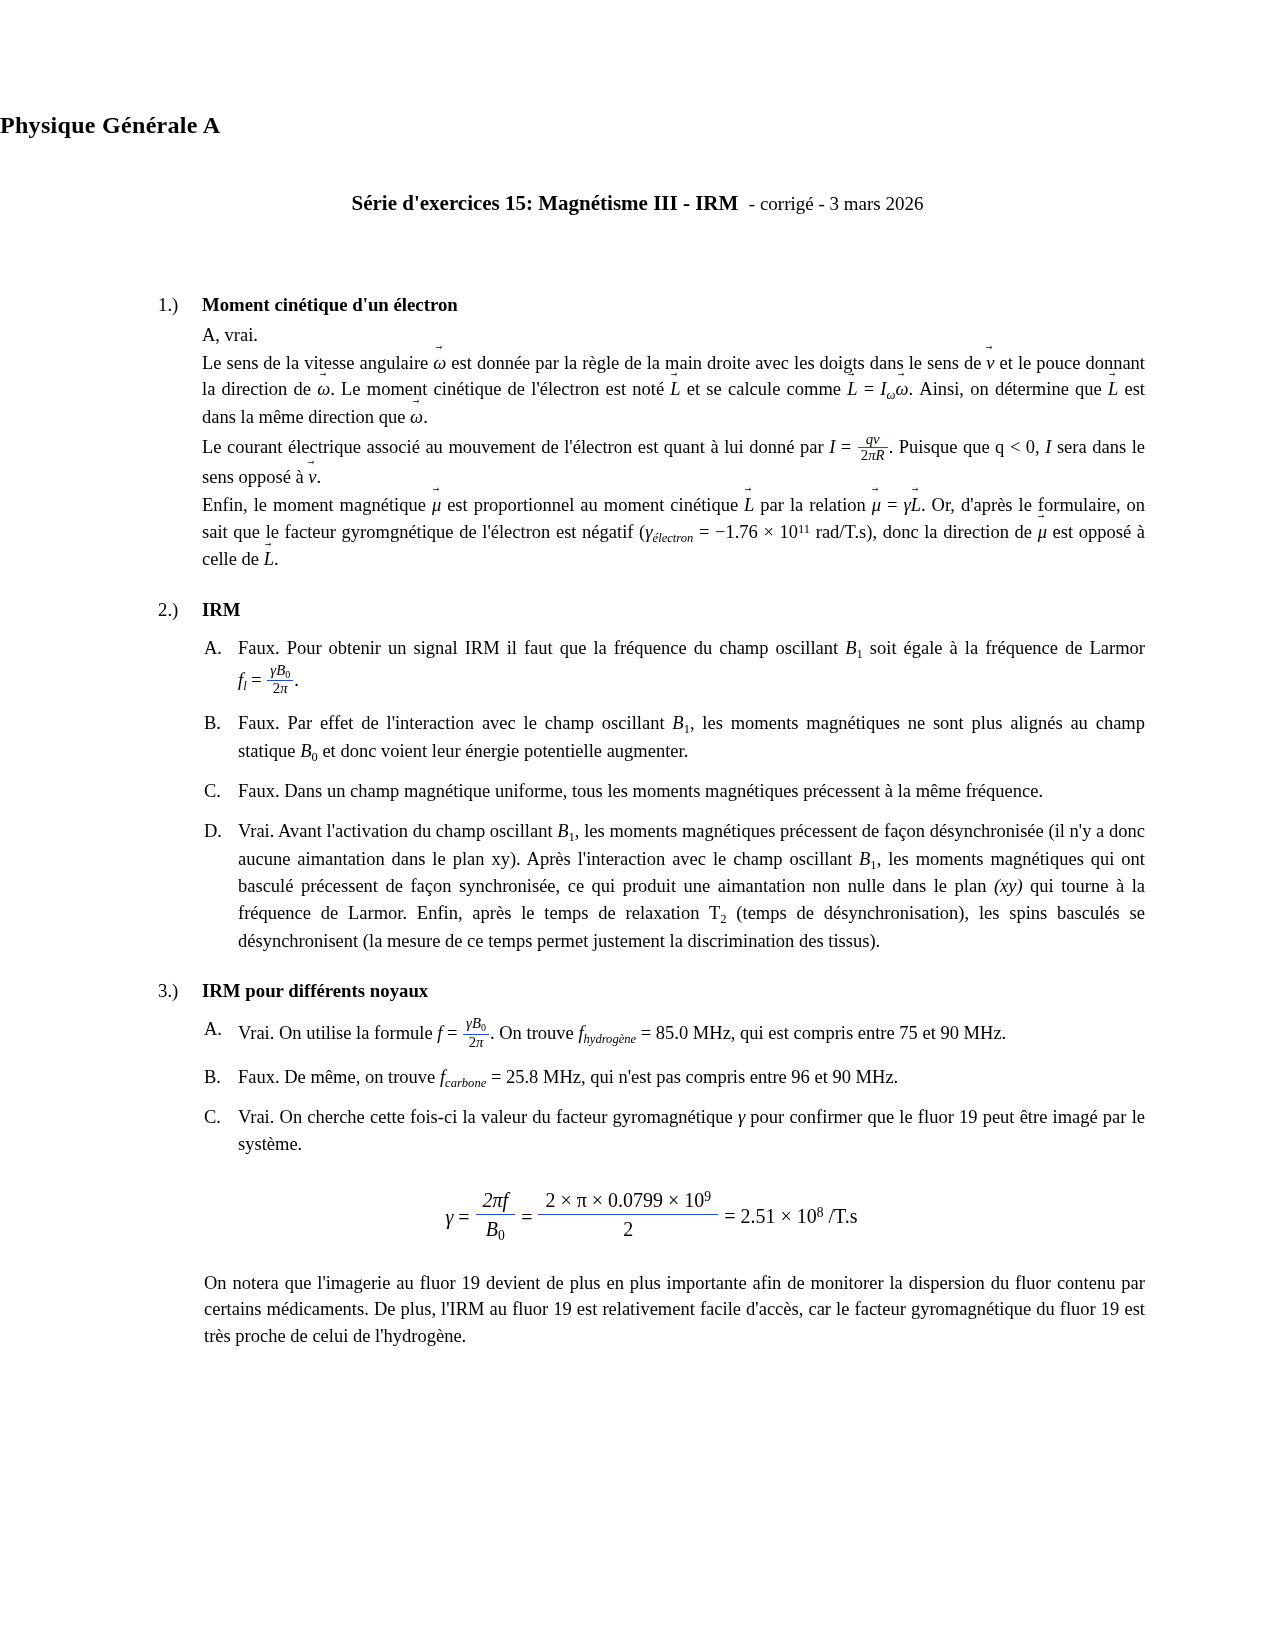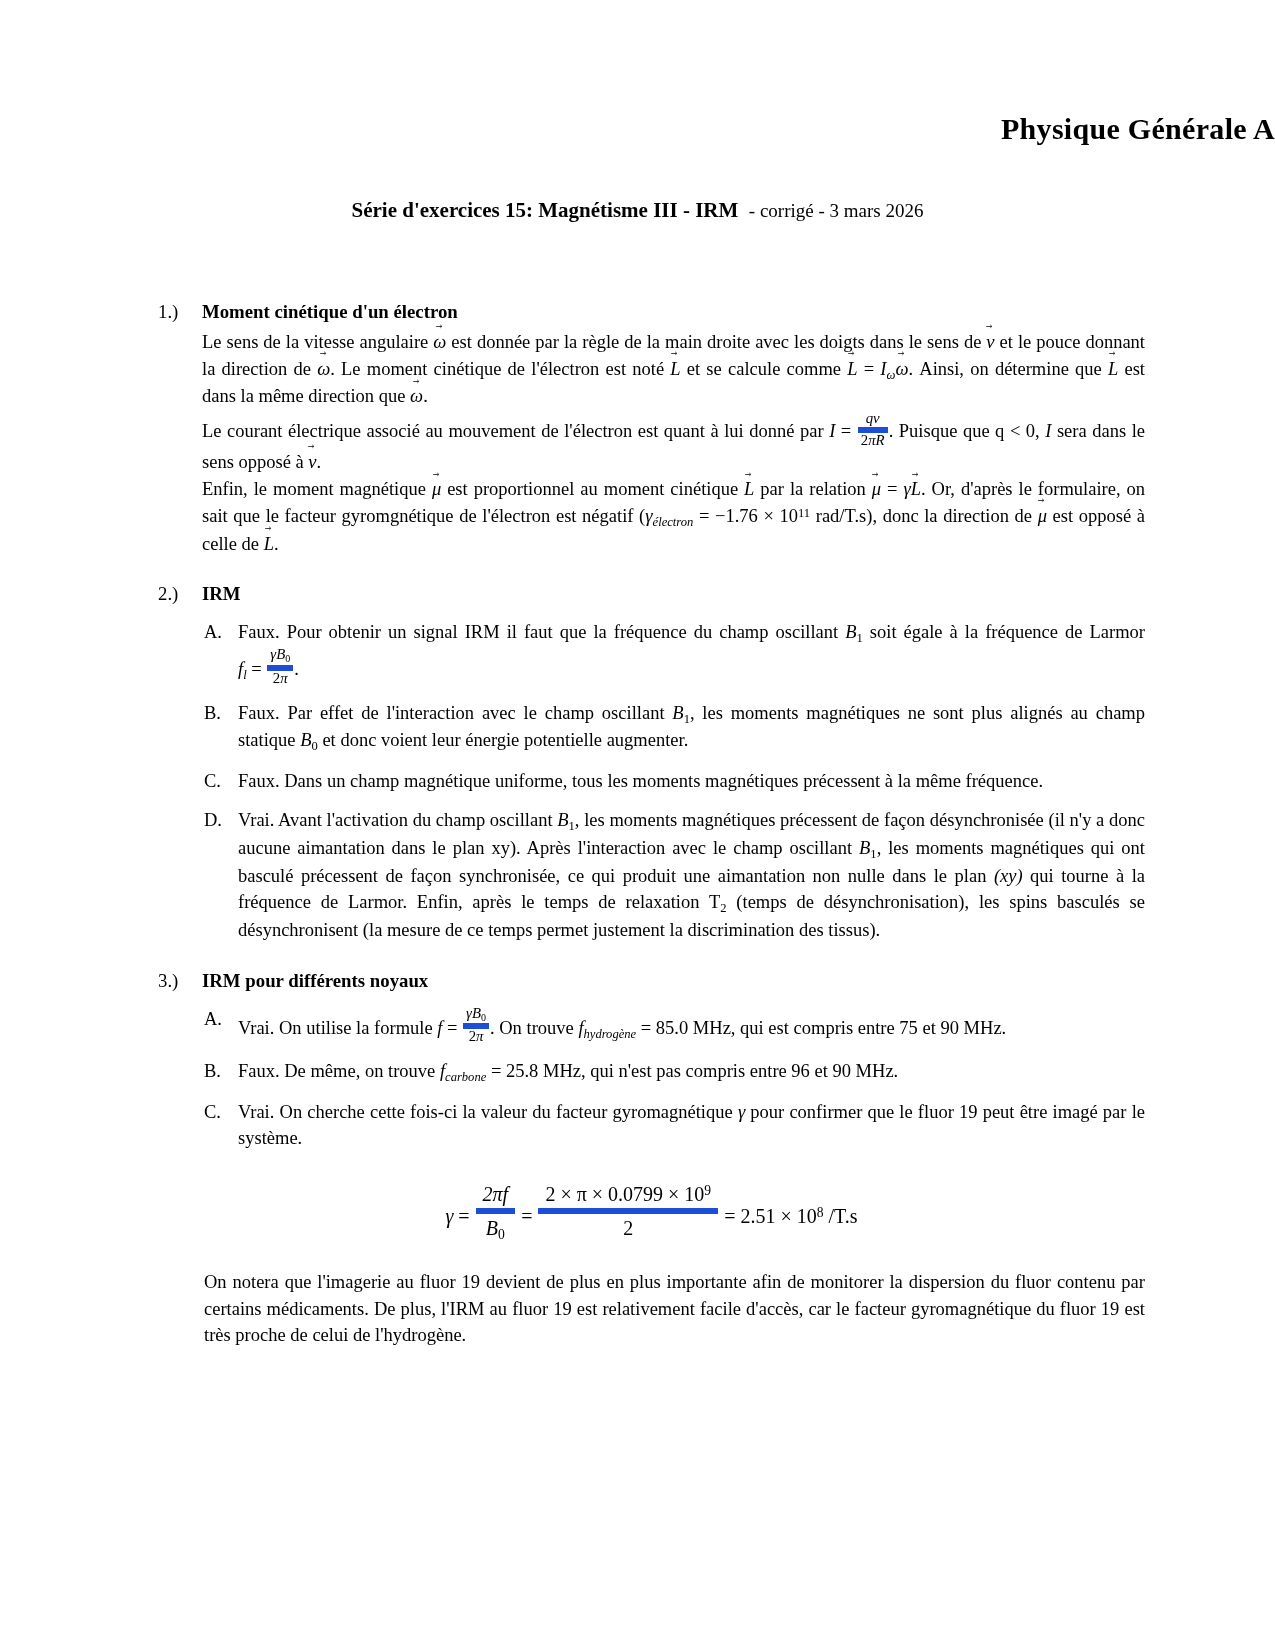--- a/index.html
+++ b/index.html
@@ -16,22 +16,22 @@
     overflow: hidden;
   }
   .page {
     width: 1275px;
     height: 1650px;
     box-sizing: border-box;
     padding: 0;
     position: relative;
   }
   .doc-title {
-    text-align: right;
-    font-size: 30px;
+    text-align: left;
+    font-size: 24px;
     font-weight: bold;
     margin-top: 112px;
     letter-spacing: 0.3px;
   }
   .subtitle-line {
     text-align: center;
     margin-top: 52px;
     font-size: 21px;
   }
   .subtitle-strong {
@@ -128,21 +128,21 @@
   sup { font-size: 0.68em; vertical-align: 0.42em; }
   .frac {
     display: inline-block;
     vertical-align: -0.52em;
     text-align: center;
     font-size: 0.80em;
     line-height: 1.08;
     margin: 0 1px;
   }
   .frac .num { display: block; padding: 0 3px; }
-  .frac .den { display: block; border-top: 6px solid #1d4ed8; padding: 0 3px; }
+  .frac .den { display: block; border-top: 1px solid #1d4ed8; padding: 0 3px; }
   .frac.big {
     font-size: 1em;
     vertical-align: -0.62em;
     line-height: 1.2;
   }
   .frac.big .num { padding: 0 7px 2px 7px; }
   .frac.big .den { padding: 2px 7px 0 7px; }
   .nowrap { white-space: nowrap; }
 </style>
 </head>
@@ -159,20 +159,21 @@
 
   <div class="content">
 
     <div class="ex">
       <div class="ex-head">
         <span class="ex-num">1.)</span>
         <span class="ex-title">Moment cinétique d'un électron</span>
       </div>
       <div class="ex-body">
 
+        <p class="para nojust">A, vrai.</p>
 
         <p class="para"><span>Le sens de la vitesse angulaire </span><span class="vec">ω</span><span> est donnée par la règle de la main droite avec les doigts dans le sens de </span><span class="vec">v</span><span> et le pouce donnant la direction de </span><span class="vec">ω</span><span>. Le moment cinétique de l'électron est noté </span><span class="vec">L</span><span> et se calcule comme </span><span class="nowrap"><span class="vec">L</span> = <span class="mi">I</span><sub class="mi">ω</sub><span class="vec">ω</span></span><span>. Ainsi, on détermine que </span><span class="vec">L</span><span> est dans la même direction que </span><span class="vec">ω</span><span>.</span></p>
 
         <p class="para"><span>Le courant électrique associé au mouvement de l'électron est quant à lui donné par </span><span class="nowrap"><span class="mi">I</span> = <span class="frac"><span class="num"><span class="mi">qv</span></span><span class="den">2<span class="mi">πR</span></span></span></span><span>. Puisque que q &lt; 0, </span><span class="mi">I</span><span> sera dans le sens opposé à </span><span class="vec">v</span><span>.</span></p>
 
         <p class="para"><span>Enfin, le moment magnétique </span><span class="vec">μ</span><span> est proportionnel au moment cinétique </span><span class="vec">L</span><span> par la relation </span><span class="nowrap"><span class="vec">μ</span> = <span class="mi">γ</span><span class="vec">L</span></span><span>. Or, d'après le formulaire, on sait que le facteur gyromgnétique de l'électron est négatif (</span><span class="nowrap"><span class="mi">γ</span><sub class="mi">électron</sub> =</span> <span class="nowrap"><span>−1.76 × 10</span><sup>11</sup></span><span> rad/T.s), donc la direction de </span><span class="vec">μ</span><span> est opposé à celle de </span><span class="vec">L</span><span>.</span></p>
 
       </div>
     </div>
 

